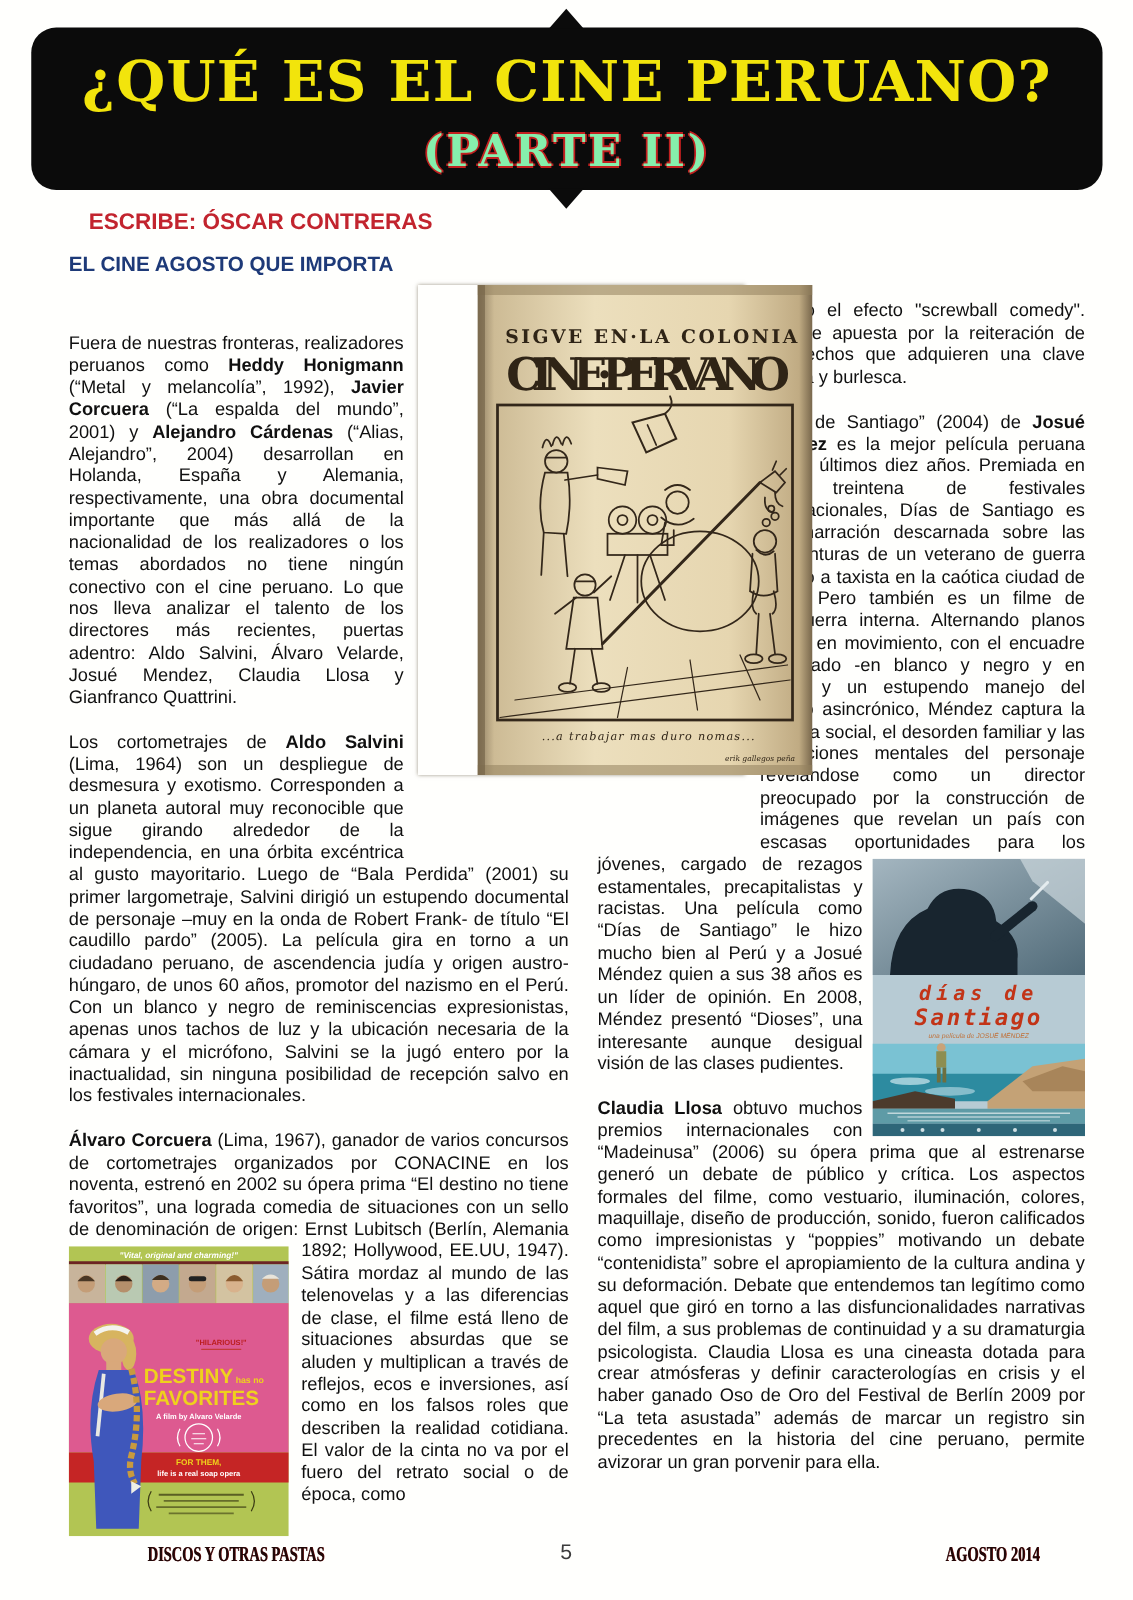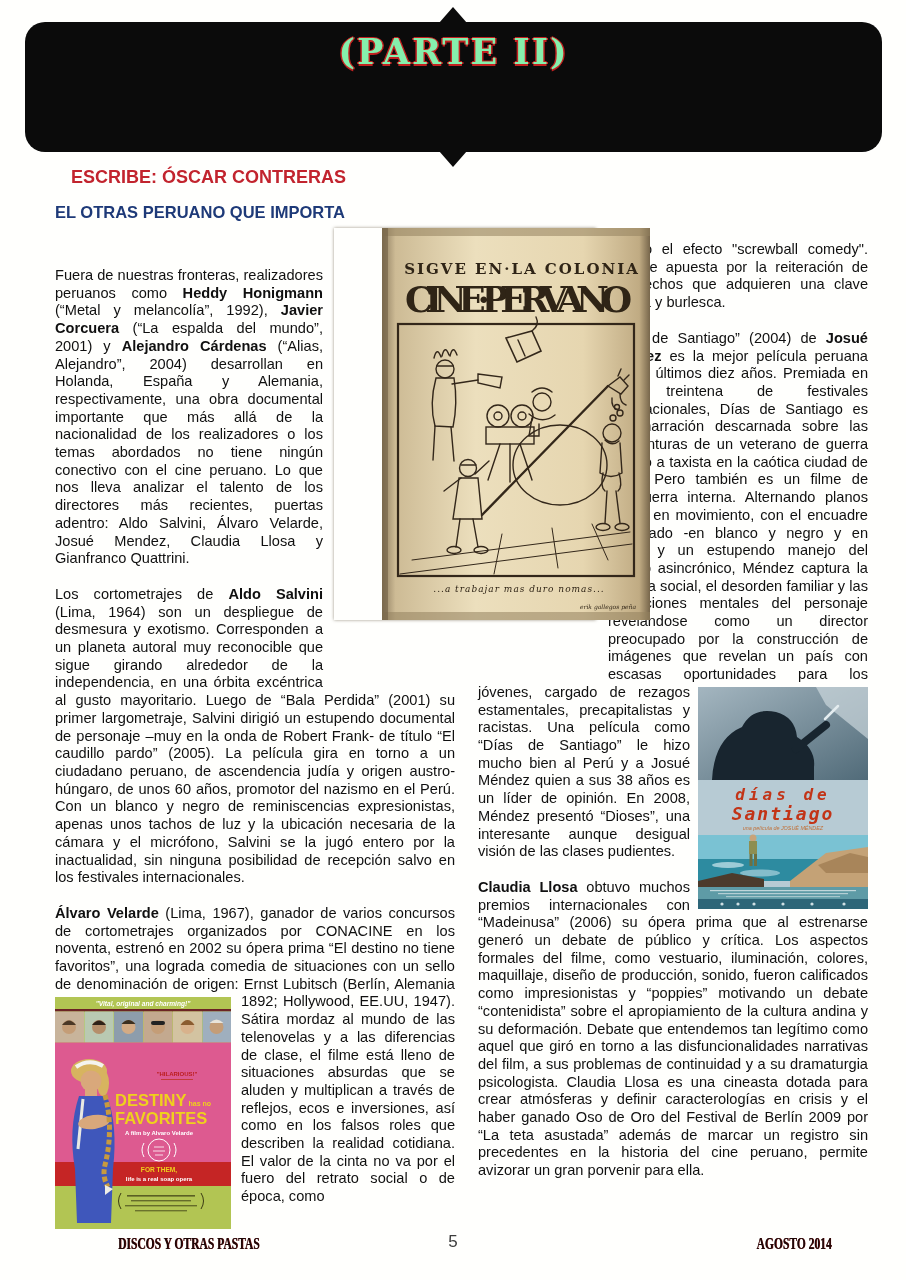--- a/index.html
+++ b/index.html
@@ -48,32 +48,33 @@
                   font-size:17px; color:#3c3c3c; font-family:"Liberation Sans", sans-serif; }
 </style>
 </head>
 <body>
 
 <div class="page">
 
   <div class="banner">
     <div class="spike spike-top"></div>
     <div class="spike spike-bottom"></div>
+    <div class="banner-title">¿QUÉ ES EL CINE PERUANO?</div>
     <div class="banner-subtitle">(PARTE II)</div>
   </div>
 
   <div class="byline">ESCRIBE: ÓSCAR CONTRERAS</div>
-  <div class="section-heading">EL OTRAS PERUANO QUE IMPORTA</div>
+  <div class="section-heading">EL CINE AGOSTO QUE IMPORTA</div>
 
   <div class="column col-left">
     <span class="spacer-r"></span>
     <p class="para">Fuera de nuestras fronteras, realizadores peruanos como <b>Heddy Honigmann</b> (“Metal y melancolía”, 1992), <b>Javier Corcuera</b> (“La espalda del mundo”, 2001) y <b>Alejandro Cárdenas</b> (“Alias, Alejandro”, 2004) desarrollan en Holanda, España y Alemania, respectivamente, una obra documental importante que más allá de la nacionalidad de los realizadores o los temas abordados no tiene ningún conectivo con el cine peruano. Lo que nos lleva analizar el talento de los directores más recientes, puertas adentro: Aldo Salvini, Álvaro Velarde, Josué Mendez, Claudia Llosa y Gianfranco Quattrini.</p>
     <p class="para">Los cortometrajes de <b>Aldo Salvini</b> (Lima, 1964) son un despliegue de desmesura y exotismo. Corresponden a un planeta autoral muy reconocible que sigue girando alrededor de la independencia, en una órbita excéntrica al gusto mayoritario. Luego de “Bala Perdida” (2001) su primer largometraje, Salvini dirigió un estupendo documental de personaje –muy en la onda de Robert Frank- de título “El caudillo pardo” (2005). La película gira en torno a un ciudadano peruano, de ascendencia judía y origen austro-húngaro, de unos 60 años, promotor del nazismo en el Perú. Con un blanco y negro de reminiscencias expresionistas, apenas unos tachos de luz y la ubicación necesaria de la cámara y el micrófono, Salvini se la jugó entero por la inactualidad, sin ninguna posibilidad de recepción salvo en los festivales internacionales.</p>
     <p class="para">
-      <span><b>Álvaro Velarde</b> (Lima, 1967), ganador de varios concursos de cortometrajes organizados por CONACINE en los noventa, estrenó en 2002 su ópera prima “El destino no tiene favoritos”, una lograda comedia de situaciones con un sello de denominación de origen: Ernst Lubitsch (Berlín, Alemania 1892;</span>
+      <span><b>Álvaro Corcuera</b> (Lima, 1967), ganador de varios concursos de cortometrajes organizados por CONACINE en los noventa, estrenó en 2002 su ópera prima “El destino no tiene favoritos”, una lograda comedia de situaciones con un sello de denominación de origen: Ernst Lubitsch (Berlín, Alemania 1892;</span>
       <span class="poster-left">
         <svg width="176" height="232" viewBox="0 0 176 232" xmlns="http://www.w3.org/2000/svg">
           <rect width="176" height="232" fill="#b2c553"></rect>
           <text x="88" y="9" font-size="6.6" font-weight="bold" font-style="italic" fill="#ffffff" text-anchor="middle" font-family="Liberation Sans, sans-serif">"Vital, original and charming!"</text>
           <rect y="12" width="176" height="2.5" fill="#6c2424"></rect>
           <g>
             <rect x="0" y="14.5" width="29" height="31" fill="#c8b49b"></rect>
               <circle cx="14" cy="30" r="7" fill="#c49d77"></circle>
               <path d="M7,28 q7,-9 14,0" fill="#4a3826"></path>
             <rect x="29.5" y="14.5" width="29" height="31" fill="#b9c9b2"></rect>

